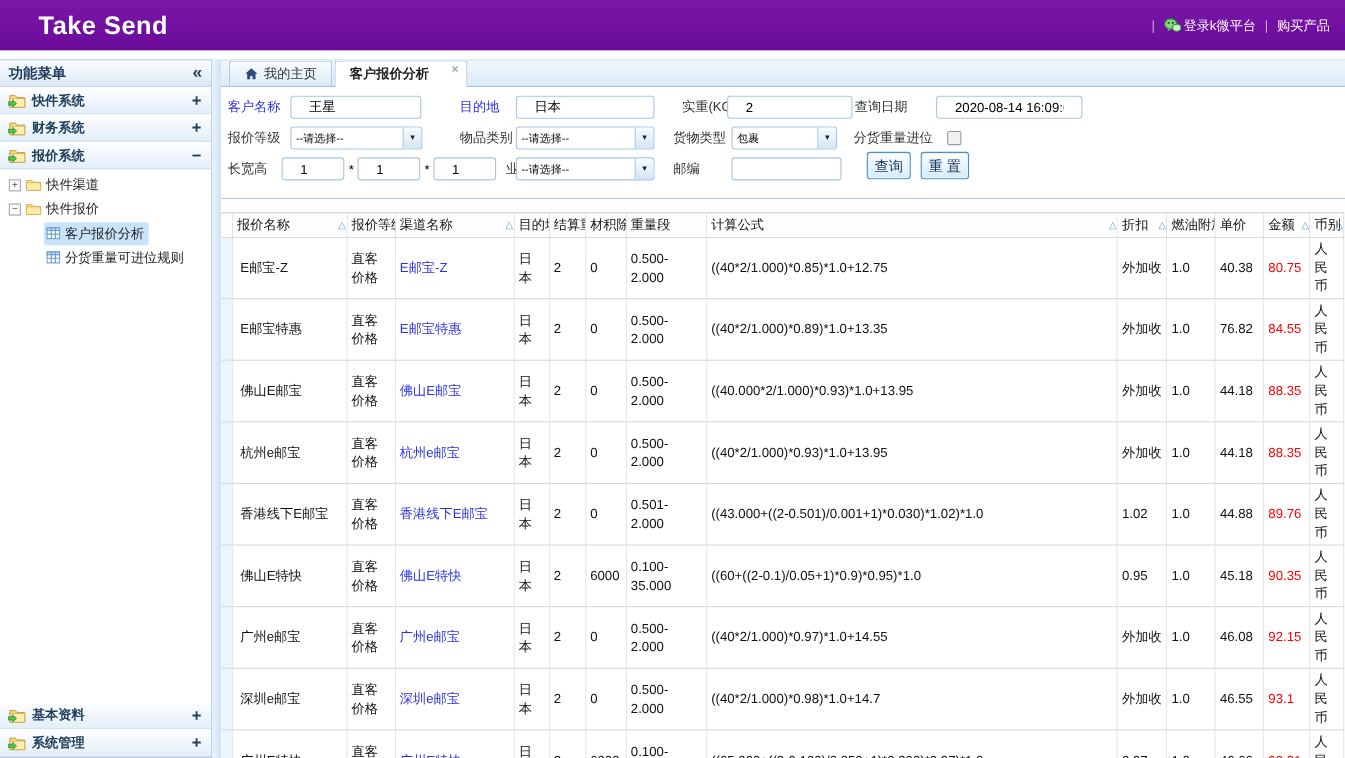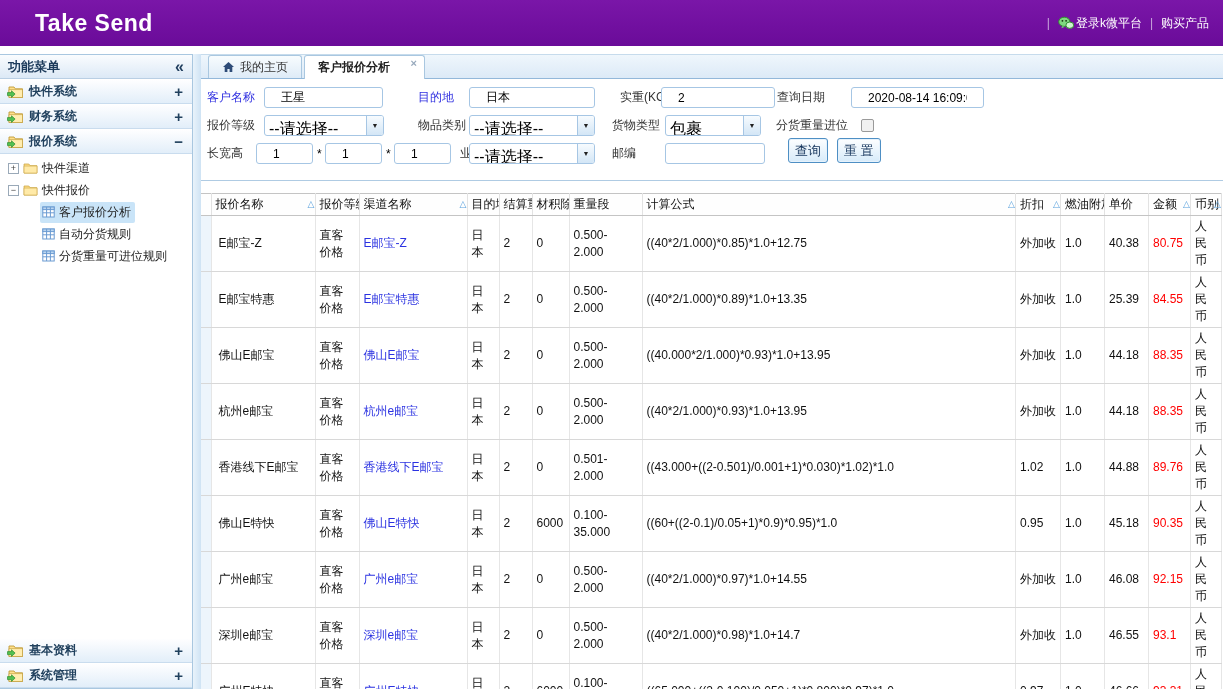--- a/index.html
+++ b/index.html
@@ -43,21 +43,21 @@
   .tab.active { background:#fff; font-weight:bold; color:#222; height:24px; margin-bottom:-1px; padding-right:34px; }
   .tab .close { position:absolute; right:7px; top:1px; font-size:11px; color:#97A9BC; font-weight:bold; cursor:pointer; }
 
   
   .form-area { position:relative; height:102px; flex:0 0 102px; background:#fff; border-bottom:1px solid #AFCBE3; font-size:12px; }
   .fld { position:absolute; height:21px; display:flex; align-items:center; }
   .lbl { color:#333; white-space:nowrap; }
   .lbl.blue { color:#2F2FE0; }
   .tin { height:21px; border:1px solid #A6C6E4; border-radius:3px; font-size:12px; padding:0 16px; color:#000; font-family:inherit; background:#fff; }
   .select { display:flex; border:1px solid #A6C6E4; border-radius:3px; height:21px; background:#fff; overflow:hidden; cursor:pointer; }
-  .select .txt { flex:1; padding:3px 21px 0 4px; font-size:16px; white-space:nowrap; overflow:hidden; color:#000; }
+  .select .txt { flex:1; padding:3px 21px 0 4px; font-size:10px; white-space:nowrap; overflow:hidden; color:#000; }
   .select .dd { width:17px; border-left:1px solid #A6C6E4; background:linear-gradient(#F7FBFE,#D3E6F6); display:flex; align-items:center; justify-content:center; font-size:7px; color:#222; }
   .checkbox { width:13px; height:13px; border:1px solid #9A9A9A; border-radius:2px; background:#F1F1F1; cursor:pointer; }
   .star { color:#000; }
   .btn { height:25px; border:1px solid #4E8FC4; border-radius:3px; box-shadow:inset 0 0 0 1px #E6F2FC; background:linear-gradient(#FDFEFF,#D7EBFA); color:#17365D; font-weight:normal; font-size:13px; font-family:inherit; cursor:pointer; padding:0 6px; }
 
   
   .grid-wrap { flex:1; overflow:hidden; padding-top:12px; background:#fff; }
   table.grid { border-collapse:collapse; table-layout:fixed; width:1021px; }
   .grid th { height:22px; font-size:12px; font-weight:normal; color:#111; text-align:left; padding:0 4px; background:#FEFEFE; border-top:1px solid #C4C4C4; border-bottom:1px solid #C4C4C4; border-right:1px solid #E2E2E2; position:relative; overflow:hidden; white-space:nowrap; }
   .grid th .sort { position:absolute; right:0px; top:5px; font-size:9px; color:#59A0DC; }
@@ -163,34 +163,20 @@
               <span class="icon">
                 <svg width="13" height="12" viewBox="0 0 13 12">
                   <rect x="0.8" y="1" width="11.4" height="10" fill="#fff" stroke="#6B9BD2"></rect>
                   <rect x="0.8" y="1" width="11.4" height="2.6" fill="#BCD6F0" stroke="#6B9BD2"></rect>
                   <line x1="4.6" y1="1" x2="4.6" y2="11" stroke="#6B9BD2"></line>
                   <line x1="8.4" y1="1" x2="8.4" y2="11" stroke="#6B9BD2"></line>
                   <line x1="0.8" y1="6.8" x2="12.2" y2="6.8" stroke="#6B9BD2"></line>
                 </svg>
               </span>
               <span>客户报价分析</span>
-            </span>
-          </div>
-          <div class="tree-item lvl2">
-            <span class="hl">
-              <span class="icon">
-                <svg width="13" height="12" viewBox="0 0 13 12">
-                  <rect x="0.8" y="1" width="11.4" height="10" fill="#fff" stroke="#6B9BD2"></rect>
-                  <rect x="0.8" y="1" width="11.4" height="2.6" fill="#BCD6F0" stroke="#6B9BD2"></rect>
-                  <line x1="4.6" y1="1" x2="4.6" y2="11" stroke="#6B9BD2"></line>
-                  <line x1="8.4" y1="1" x2="8.4" y2="11" stroke="#6B9BD2"></line>
-                  <line x1="0.8" y1="6.8" x2="12.2" y2="6.8" stroke="#6B9BD2"></line>
-                </svg>
-              </span>
-              <span>自动分货规则</span>
             </span>
           </div>
           <div class="tree-item lvl2">
             <span class="hl">
               <span class="icon">
                 <svg width="13" height="12" viewBox="0 0 13 12">
                   <rect x="0.8" y="1" width="11.4" height="10" fill="#fff" stroke="#6B9BD2"></rect>
                   <rect x="0.8" y="1" width="11.4" height="2.6" fill="#BCD6F0" stroke="#6B9BD2"></rect>
                   <line x1="4.6" y1="1" x2="4.6" y2="11" stroke="#6B9BD2"></line>
                   <line x1="8.4" y1="1" x2="8.4" y2="11" stroke="#6B9BD2"></line>
@@ -408,21 +394,21 @@
                 <td class="td-name">E邮宝特惠</td>
                 <td class="td-grade">直客价格</td>
                 <td class="td-channel"><a class="chlink">E邮宝特惠</a></td>
                 <td class="td-dest">日本</td>
                 <td class="td-settle">2</td>
                 <td class="td-vol">0</td>
                 <td class="td-range">0.500-2.000</td>
                 <td class="td-formula">((40*2/1.000)*0.89)*1.0+13.35</td>
                 <td class="td-discount">外加收</td>
                 <td class="td-fuel">1.0</td>
-                <td class="td-price">25.39</td>
+                <td class="td-price">76.82</td>
                 <td class="td-amount">84.55</td>
                 <td class="td-currency">人民币</td>
               </tr>
               <tr>
                 <td class="td-sel"></td>
                 <td class="td-name">佛山E邮宝</td>
                 <td class="td-grade">直客价格</td>
                 <td class="td-channel"><a class="chlink">佛山E邮宝</a></td>
                 <td class="td-dest">日本</td>
                 <td class="td-settle">2</td>

